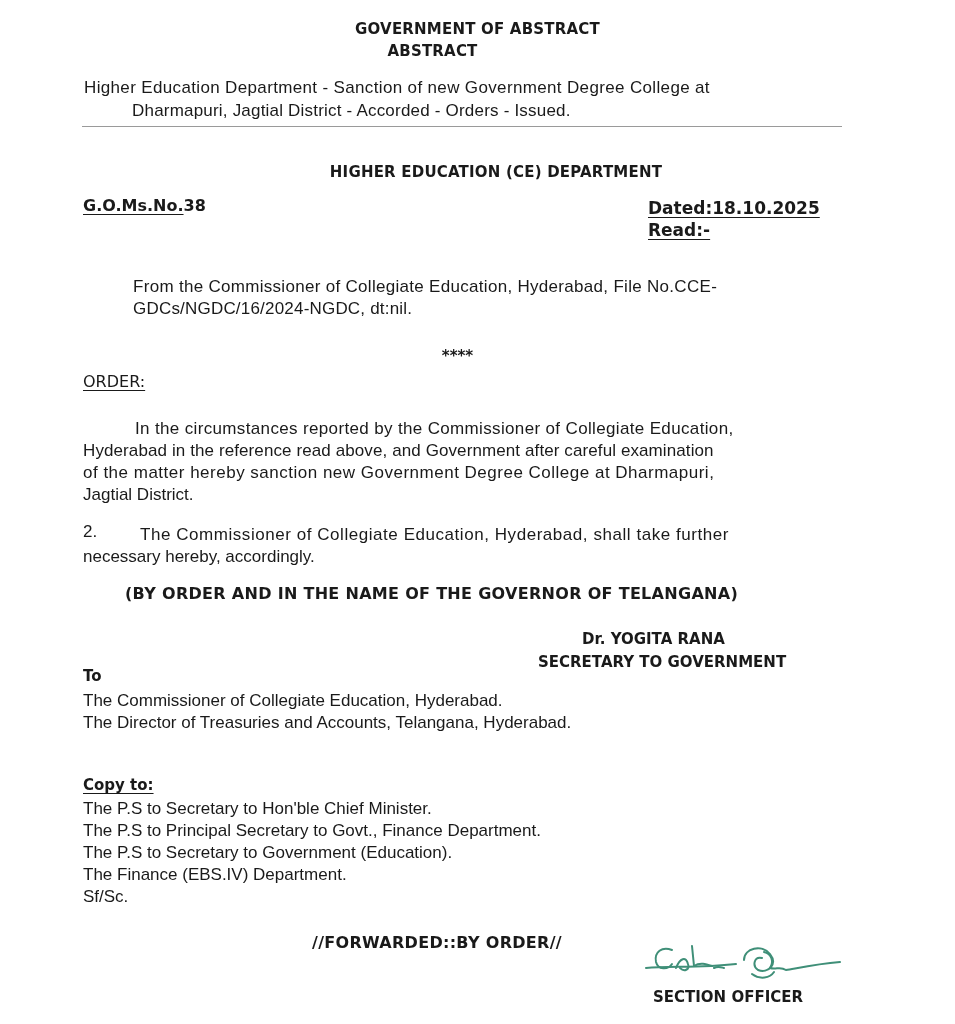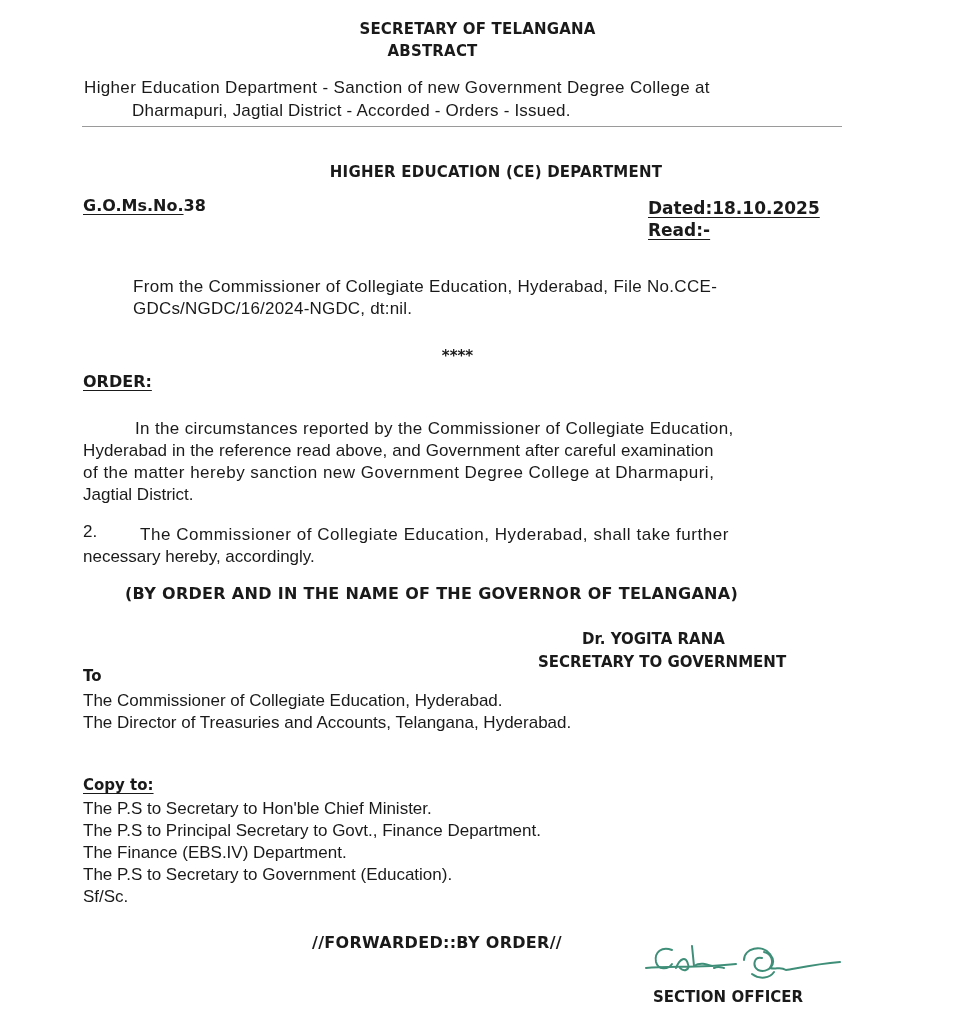--- a/index.html
+++ b/index.html
@@ -11,41 +11,41 @@
   .hdr { font-size:15px; font-weight:bold; letter-spacing:0.2px; }
   .narrow { font-family:"Liberation Sans", sans-serif; font-size:17px; }
   .rule { position:absolute; left:82px; width:760px; height:1px; background:#9a9a9a; }
   .list-line { font-family:"Liberation Sans", sans-serif; font-size:17px; line-height:22px; white-space:nowrap; }
 </style>
 </head>
 <body>
 
 <div>
 
-  <div class="abs hdr center" style="left:0; width:955px; top:20px;">SECRETARY OF TELANGANA</div>
+  <div class="abs hdr center" style="left:0; width:955px; top:20px;">GOVERNMENT OF ABSTRACT</div>
   <div class="abs hdr center" style="left:0; width:865px; top:42px;">ABSTRACT</div>
 
   <div class="abs narrow" style="left:84px; top:78px; width:760px; letter-spacing:0.35px; white-space:nowrap;">Higher Education Department - Sanction of new Government Degree College at</div>
   <div class="abs narrow" style="left:84px; top:101px; white-space:nowrap; letter-spacing:0.2px;margin-left:48px;">Dharmapuri, Jagtial District - Accorded - Orders - Issued.</div>
   <div class="rule" style="top:126px;"></div>
 
   <div class="abs hdr center" style="left:0; width:920px; top:163px;padding-left:36px;">HIGHER EDUCATION (CE) DEPARTMENT</div>
 
   <div class="abs" style="left:83px; top:196px; font-size:16px; font-weight:bold; white-space:nowrap;">
     <span class="u">G.O.Ms.No.</span><span>38</span>
   </div>
   <div class="abs u" style="left:648px; top:198px; font-size:17px; font-weight:bold; white-space:nowrap;">Dated:18.10.2025</div>
   <div class="abs u" style="left:648px; top:220px; font-size:17px; font-weight:bold; white-space:nowrap;">Read:-</div>
 
   <div class="abs narrow" style="left:133px; top:277px; white-space:nowrap; letter-spacing:0.3px;">From the Commissioner of Collegiate Education, Hyderabad, File No.CCE-</div>
   <div class="abs narrow" style="left:133px; top:299px; white-space:nowrap; letter-spacing:0.2px;">GDCs/NGDC/16/2024-NGDC, dt:nil.</div>
 
   <div class="abs center" style="left:0; width:915px; top:347px; font-size:15px; font-weight:bold;">****</div>
 
-  <div class="abs u" style="left:83px; top:372px; font-size:16px; font-weight:bold;text-align:right;">ORDER:</div>
+  <div class="abs u" style="left:83px; top:372px; font-size:16px; font-weight:normal;text-align:right;">ORDER:</div>
 
   <div class="abs list-line" style="left:135px; top:418px; width:702px; letter-spacing:0.35px;">In the circumstances reported by the Commissioner of Collegiate Education,</div>
   <div class="abs list-line" style="left:83px; top:440px; letter-spacing:0.1px;">Hyderabad in the reference read above, and Government after careful examination</div>
   <div class="abs list-line" style="left:83px; top:462px; letter-spacing:0.5px;">of the matter hereby sanction new Government Degree College at Dharmapuri,</div>
   <div class="abs list-line" style="left:83px; top:484px;">Jagtial District.</div>
 
   <div class="abs list-line" style="left:83px; top:521px;">2.</div>
   <div class="abs list-line" style="left:140px; top:524px; letter-spacing:0.55px;">The Commissioner of Collegiate Education, Hyderabad, shall take further</div>
   <div class="abs list-line" style="left:83px; top:546px;">necessary hereby, accordingly.</div>
 
@@ -57,22 +57,22 @@
   <div class="abs" style="left:83px; top:667px; font-size:15px; font-weight:bold;">To</div>
   <div class="abs" style="left:83px; top:690px;">
     <div class="list-line">The Commissioner of Collegiate Education, Hyderabad.</div>
     <div class="list-line">The Director of Treasuries and Accounts, Telangana, Hyderabad.</div>
   </div>
 
   <div class="abs u" style="left:83px; top:776px; font-size:15px; font-weight:bold;">Copy to:</div>
   <div class="abs" style="left:83px; top:798px;">
     <div class="list-line">The P.S to Secretary to Hon'ble Chief Minister.</div>
     <div class="list-line">The P.S to Principal Secretary to Govt., Finance Department.</div>
+    <div class="list-line">The P.S to Secretary to Government (Education).</div>
     <div class="list-line">The Finance (EBS.IV) Department.</div>
-    <div class="list-line">The P.S to Secretary to Government (Education).</div>
     <div class="list-line">Sf/Sc.</div>
   </div>
 
   <div class="abs" style="left:312px; top:933px; font-size:16px; font-weight:bold; white-space:nowrap; letter-spacing:0.3px;">//FORWARDED::BY ORDER//</div>
 
   <svg class="abs" style="left:640px; top:940px;" width="235" height="50" viewBox="0 0 235 50">
     <g fill="none" stroke="#3f8f78" stroke-width="2" stroke-linecap="round" stroke-linejoin="round">
       <path d="M32 10 C22 6 14 12 16 22 C18 30 28 30 32 24"></path>
       <path d="M6 28 C30 26 60 28 96 24"></path>
       <path d="M36 28 C40 18 46 16 48 24 C50 30 44 32 40 28"></path>

